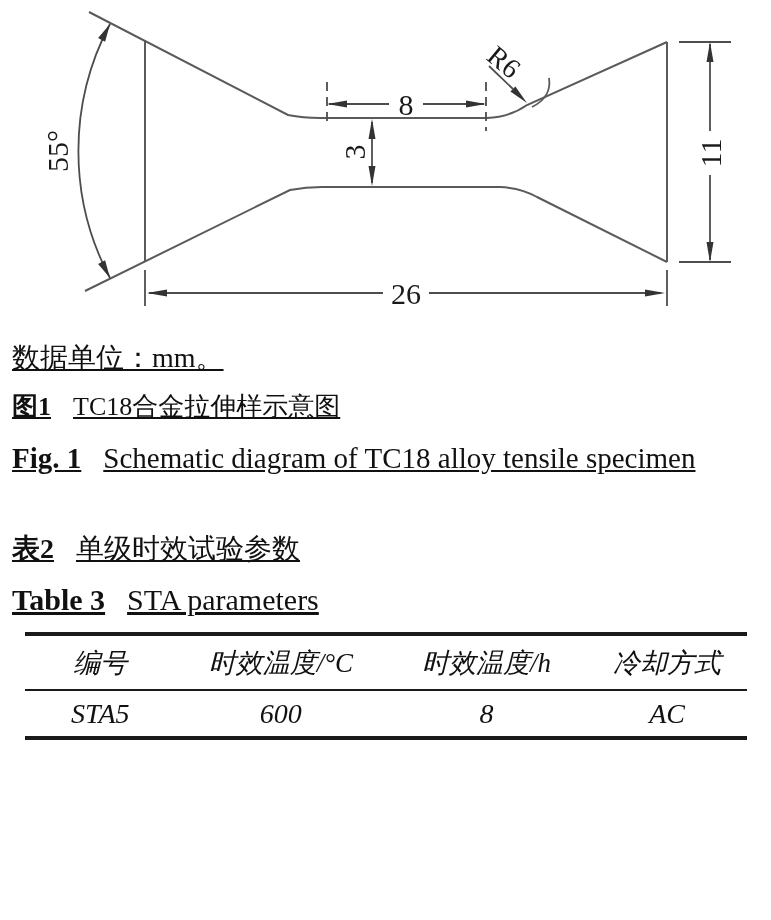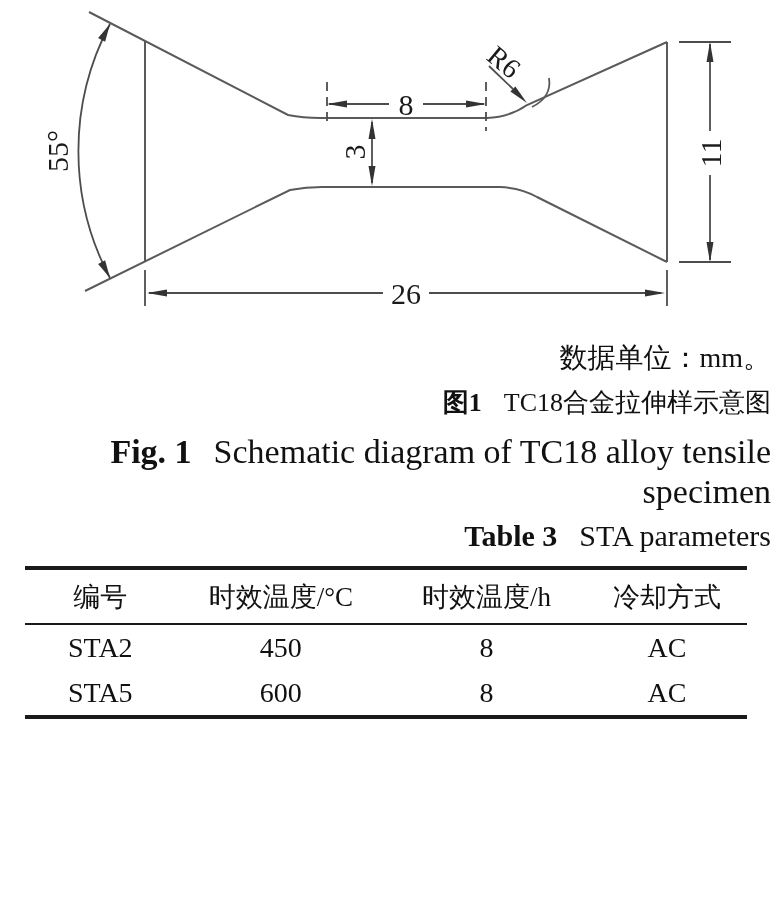--- a/index.html
+++ b/index.html
@@ -6,33 +6,35 @@
   body{
     width:771px;height:920px;overflow:hidden;background:#ffffff;
     font-family:"Liberation Serif", serif;color:#111;
   }
   .page{width:771px;height:920px;position:relative;}
   svg text{
     font-family:"Liberation Serif", serif;
     fill:#1a1a1a;
   }
   .caption-line{
-    text-align:right;margin:0;color:#111;
+    text-align:left;margin:12px;color:#111;
     font-family:"Liberation Serif", serif;
+    text-decoration:underline;
   }
   .units-note{font-size:28px;line-height:36px;margin-top:14px;}
   .fig-zh{font-size:26px;line-height:38px;margin-top:8px;}
-  .fig-en{font-size:34px;line-height:40px;margin-top:10px;}
+  .fig-en{font-size:29px;line-height:40px;margin-top:10px;}
   .tbl-zh{font-size:28px;line-height:38px;margin-top:52px;}
   .tbl-en{font-size:30px;line-height:40px;margin-top:4px;}
   .cap-label{font-weight:bold;margin-right:22px;}
   .params-table{
     width:722px;margin:10px auto 0;border-collapse:collapse;
     border-top:4px solid #1a1a1a;border-bottom:4px solid #1a1a1a;
     font-family:"Liberation Serif", serif;
+    font-style:italic;
   }
   .params-table thead tr{border-bottom:2px solid #1a1a1a;}
   .params-table th{
     font-weight:normal;font-size:27px;padding:9px 0 8px;text-align:center;color:#111;
   }
   .params-table td{
     font-size:28px;padding:7px 0 6px;text-align:center;color:#111;
   }
 </style>
 </head>
@@ -106,20 +108,23 @@
   <p class="caption-line units-note">数据单位：mm。</p>
 
   <p class="caption-line fig-zh">
     <span class="cap-label">图1</span><span>TC18合金拉伸样示意图</span>
   </p>
 
   <p class="caption-line fig-en">
     <span class="cap-label">Fig. 1</span><span>Schematic diagram of TC18 alloy tensile specimen</span>
   </p>
 
+  <p class="caption-line tbl-zh">
+    <span class="cap-label">表2</span><span>单级时效试验参数</span>
+  </p>
 
   <p class="caption-line tbl-en">
     <span class="cap-label">Table 3</span><span>STA parameters</span>
   </p>
 
   
   <table class="params-table">
     <colgroup>
       <col style="width:21%">
         <col style="width:29%">
@@ -129,26 +134,20 @@
     <thead>
       <tr>
         <th>编号</th>
         <th>时效温度/°C</th>
         <th>时效温度/h</th>
         <th>冷却方式</th>
       </tr>
     </thead>
     <tbody>
       <tr>
-        <td>STA2</td>
-        <td>450</td>
-        <td>8</td>
-        <td>AC</td>
-      </tr>
-      <tr>
         <td>STA5</td>
         <td>600</td>
         <td>8</td>
         <td>AC</td>
       </tr>
     </tbody>
   </table>
 
 </div>
 

